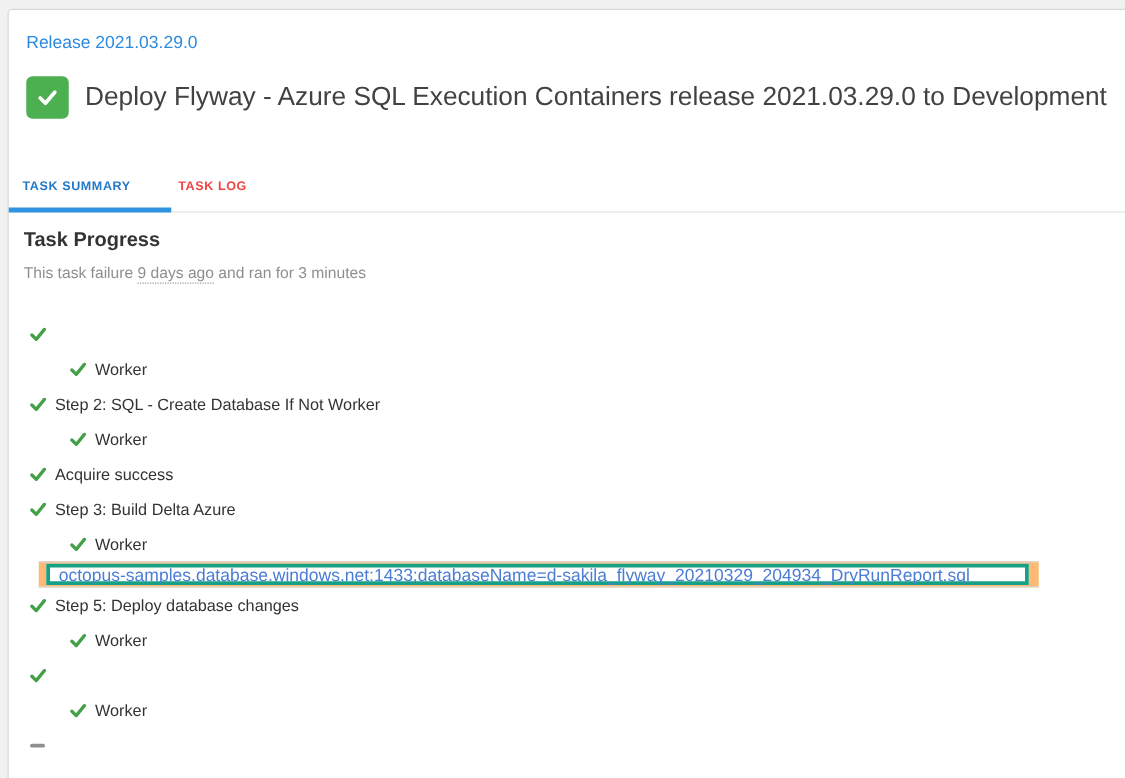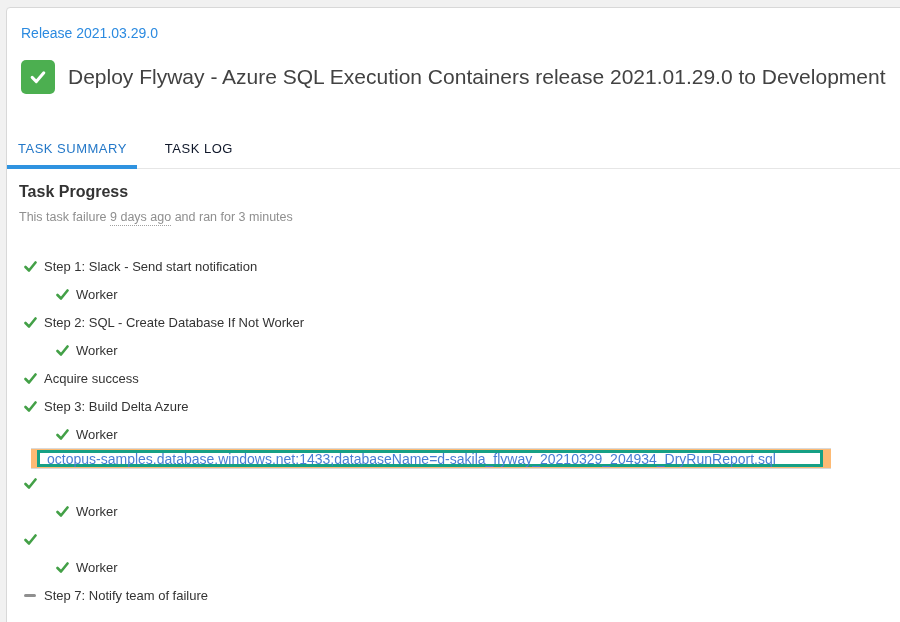--- a/index.html
+++ b/index.html
@@ -60,27 +60,27 @@
   
   .tabs {
     position: relative;
     margin-top: 26px;
     height: 40px;
     border-bottom: 1px solid #e6e6e6;
     display: flex;
     align-items: center;
   }
   .tab {
-    font-size: 13px;
-    font-weight: 400;
+    font-size: 10px;
+    font-weight: 700;
     letter-spacing: 0.5px;
     cursor: pointer;
   }
   .tab-summary { margin-left: 11px; color: #2478c8; }
-  .tab-log     { margin-left: 38px; color: #0f172a; }
+  .tab-log     { margin-left: 38px; color: #ef4444; }
   .tab-underline {
     position: absolute;
     left: 0; bottom: -1px;
     width: 130px; height: 4px;
     background: #2f93e0;
   }
   
   .section-heading {
     margin: 14px 0 0 12px;
     font-size: 16px;
@@ -155,21 +155,21 @@
 <div class="card">
 
   <a class="release-link">Release 2021.03.29.0</a>
 
   <div class="header-row">
     <span class="status-icon">
       <svg width="20" height="20" viewBox="0 0 24 24" aria-hidden="true">
         <path d="M5 12.5 L10 17.5 L19 7" fill="none" stroke="#ffffff" stroke-width="3.6" stroke-linecap="round" stroke-linejoin="round"></path>
       </svg>
     </span>
-    <h1 class="page-title" style="font-weight:400;">Deploy Flyway - Azure SQL Execution Containers release 2021.01.29.0 to Development</h1>
+    <h1 class="page-title" style="font-weight:400;">Deploy Flyway - Azure SQL Execution Containers release 2021.03.29.0 to Development</h1>
     <span class="help-icon">?</span>
   </div>
 
   <div class="tabs">
     <span class="tab tab-summary">TASK SUMMARY</span>
     <span class="tab tab-log">TASK LOG</span>
     <span class="tab-underline"></span>
   </div>
 
   <h2 class="section-heading">Task Progress</h2>
@@ -177,21 +177,20 @@
   <p class="summary-line"><span>This task failure </span><span class="started-ago">9 days ago</span><span> and ran for 3 minutes</span></p>
 
   <div class="steps">
 
     <div class="step-row level-1">
       <span class="check-icon">
           <svg width="13" height="13" viewBox="0 0 13 13">
             <path d="M1.5 7 L5 10.5 L11.5 2.5" fill="none" stroke="#43a047" stroke-width="2.6" stroke-linecap="round" stroke-linejoin="round"></path>
           </svg>
         </span>
-      <span>Step 1: Slack - Send start notification</span>
     </div>
     <div class="step-row level-2">
       <span class="check-icon">
           <svg width="13" height="13" viewBox="0 0 13 13">
             <path d="M1.5 7 L5 10.5 L11.5 2.5" fill="none" stroke="#43a047" stroke-width="2.6" stroke-linecap="round" stroke-linejoin="round"></path>
           </svg>
         </span>
       <span>Worker</span>
     </div>
 
@@ -243,20 +242,21 @@
         <a class="artifact-link">octopus-samples.database.windows.net:1433;databaseName=d-sakila_flyway_20210329_204934_DryRunReport.sql</a>
       </div>
     </div>
 
     <div class="step-row level-1">
       <span class="check-icon">
           <svg width="13" height="13" viewBox="0 0 13 13">
             <path d="M1.5 7 L5 10.5 L11.5 2.5" fill="none" stroke="#43a047" stroke-width="2.6" stroke-linecap="round" stroke-linejoin="round"></path>
           </svg>
         </span>
+      <span>Step 5: Deploy database changes</span>
     </div>
     <div class="step-row level-2">
       <span class="check-icon">
           <svg width="13" height="13" viewBox="0 0 13 13">
             <path d="M1.5 7 L5 10.5 L11.5 2.5" fill="none" stroke="#43a047" stroke-width="2.6" stroke-linecap="round" stroke-linejoin="round"></path>
           </svg>
         </span>
       <span>Worker</span>
     </div>
 
@@ -271,17 +271,16 @@
       <span class="check-icon">
           <svg width="13" height="13" viewBox="0 0 13 13">
             <path d="M1.5 7 L5 10.5 L11.5 2.5" fill="none" stroke="#43a047" stroke-width="2.6" stroke-linecap="round" stroke-linejoin="round"></path>
           </svg>
         </span>
       <span>Worker</span>
     </div>
 
     <div class="step-row level-1">
       <span class="dash-icon"></span>
-      <span>Step 7: Notify team of failure</span>
     </div>
 
   </div>
 </div>
 
 </body></html>

